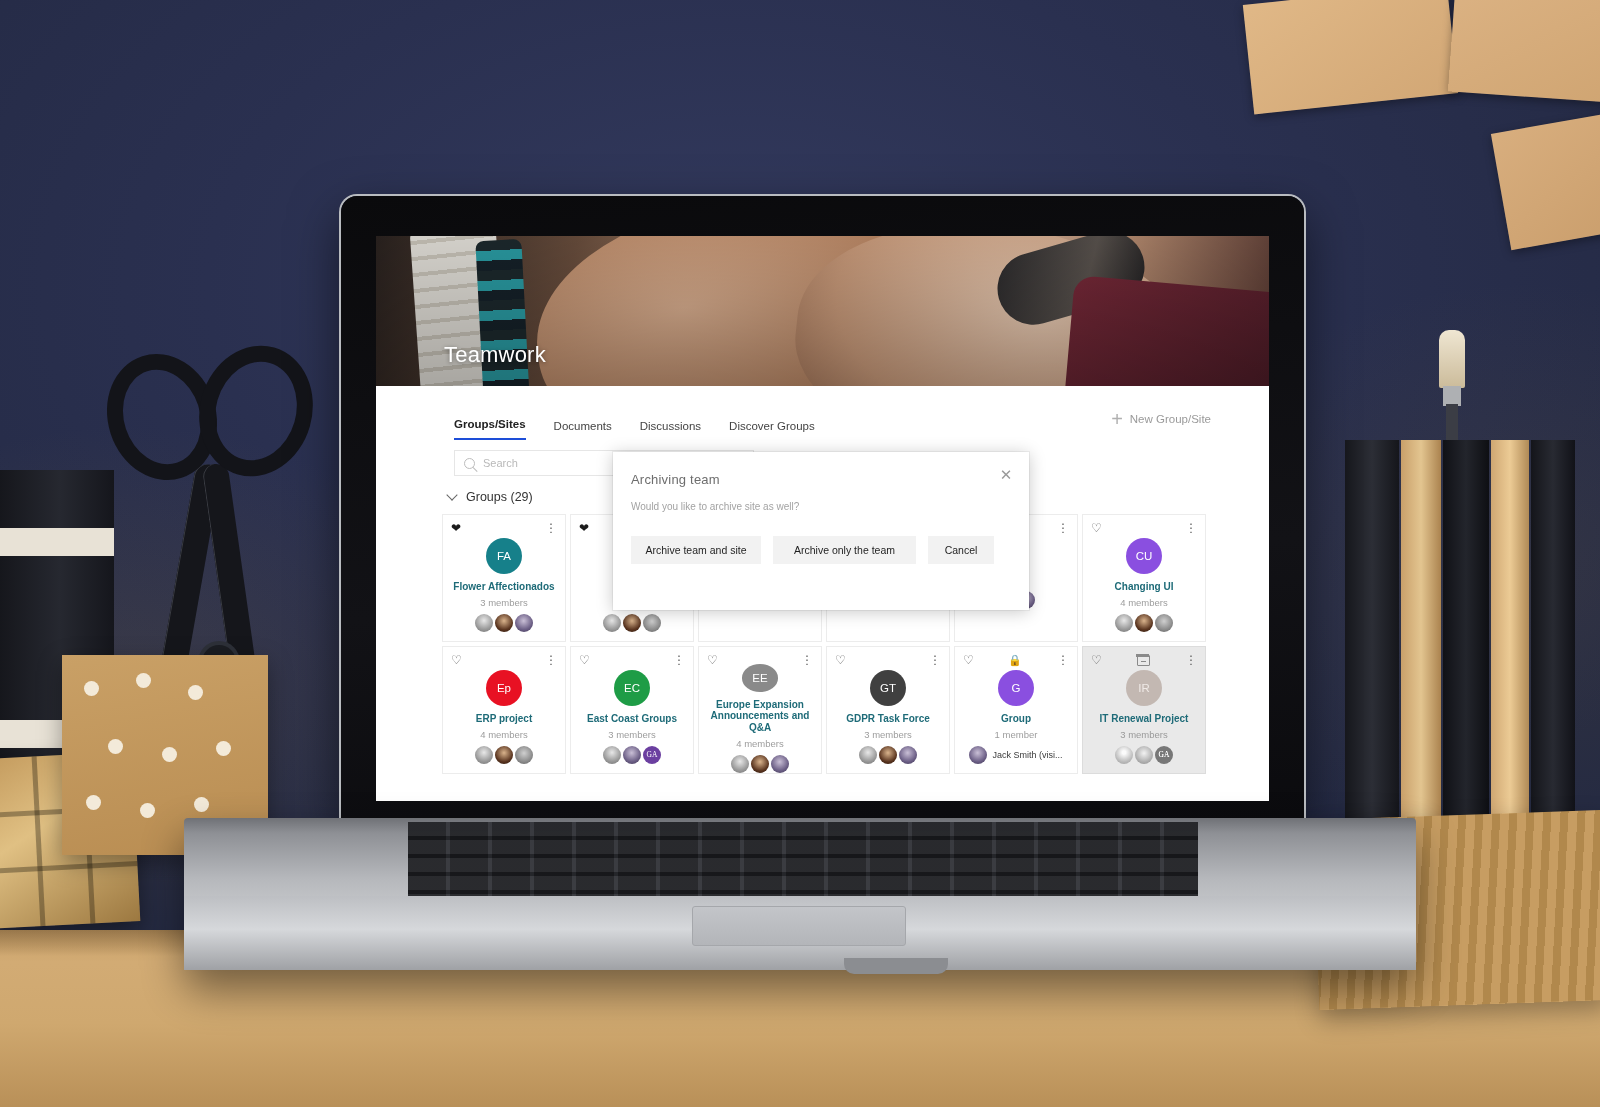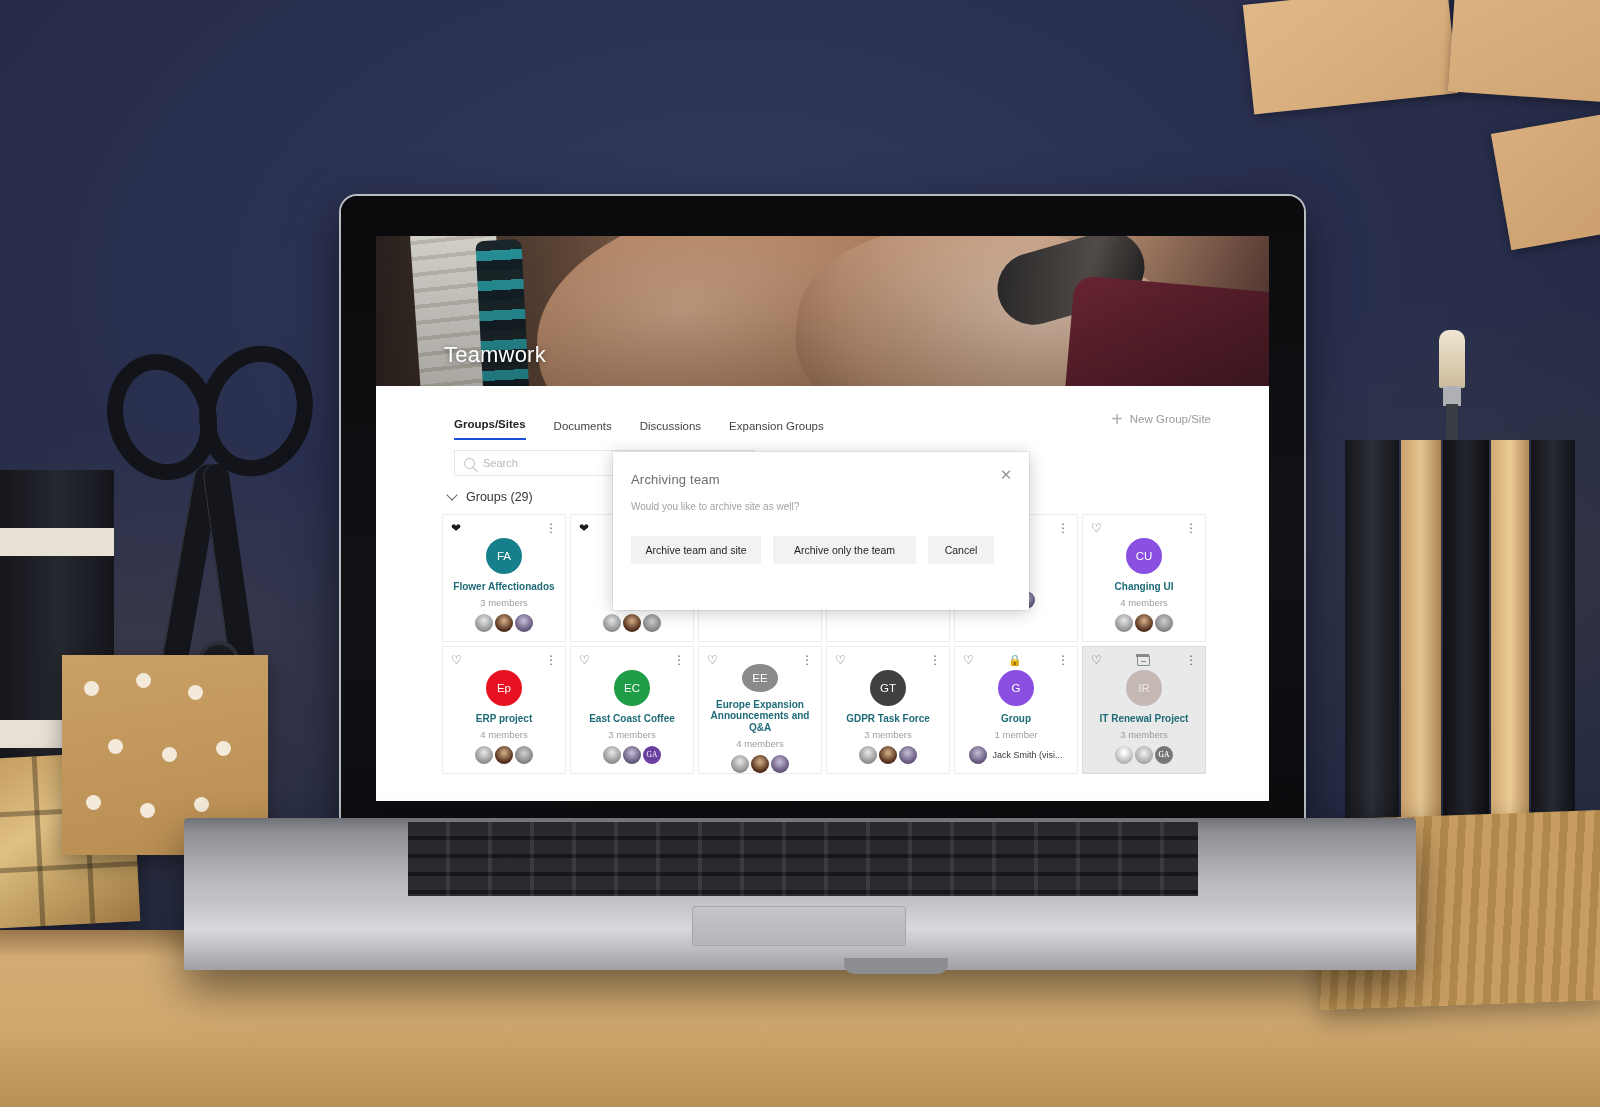--- a/index.html
+++ b/index.html
@@ -386,21 +386,21 @@
         <div class="shade"></div>
         <div class="banner-title">Teamwork</div>
       </div>
 
       <div class="content">
 
         <div class="tabs">
           <div class="tab active">Groups/Sites</div>
           <div class="tab">Documents</div>
           <div class="tab">Discussions</div>
-          <div class="tab">Expansion Groups</div>
+          <div class="tab">Discover Groups</div>
         </div>
 
         <div class="newbtn">
           <span class="plus">+</span>
           <span>New Group/Site</span>
         </div>
 
         <div class="searchrow">
           <div class="searchbox">
             <span class="mag"></span>
@@ -519,21 +519,21 @@
               <span class="face f3"></span>
             </div>
           </div>
 
           <div class="card">
             <div class="toprow">
               <span class="heart outline">♡</span>
               <span class="dots">⋮</span>
             </div>
             <div class="avatar" style="background:#1e9c46">EC</div>
-            <div class="cardname">East Coast Coffee</div>
+            <div class="cardname">East Coast Groups</div>
             <div class="members">3 members</div>
             <div class="facepile">
               <span class="face f1"></span>
               <span class="face f4"></span>
               <span class="face ga">GA</span>
             </div>
           </div>
 
           <div class="card">
             <div class="toprow">

